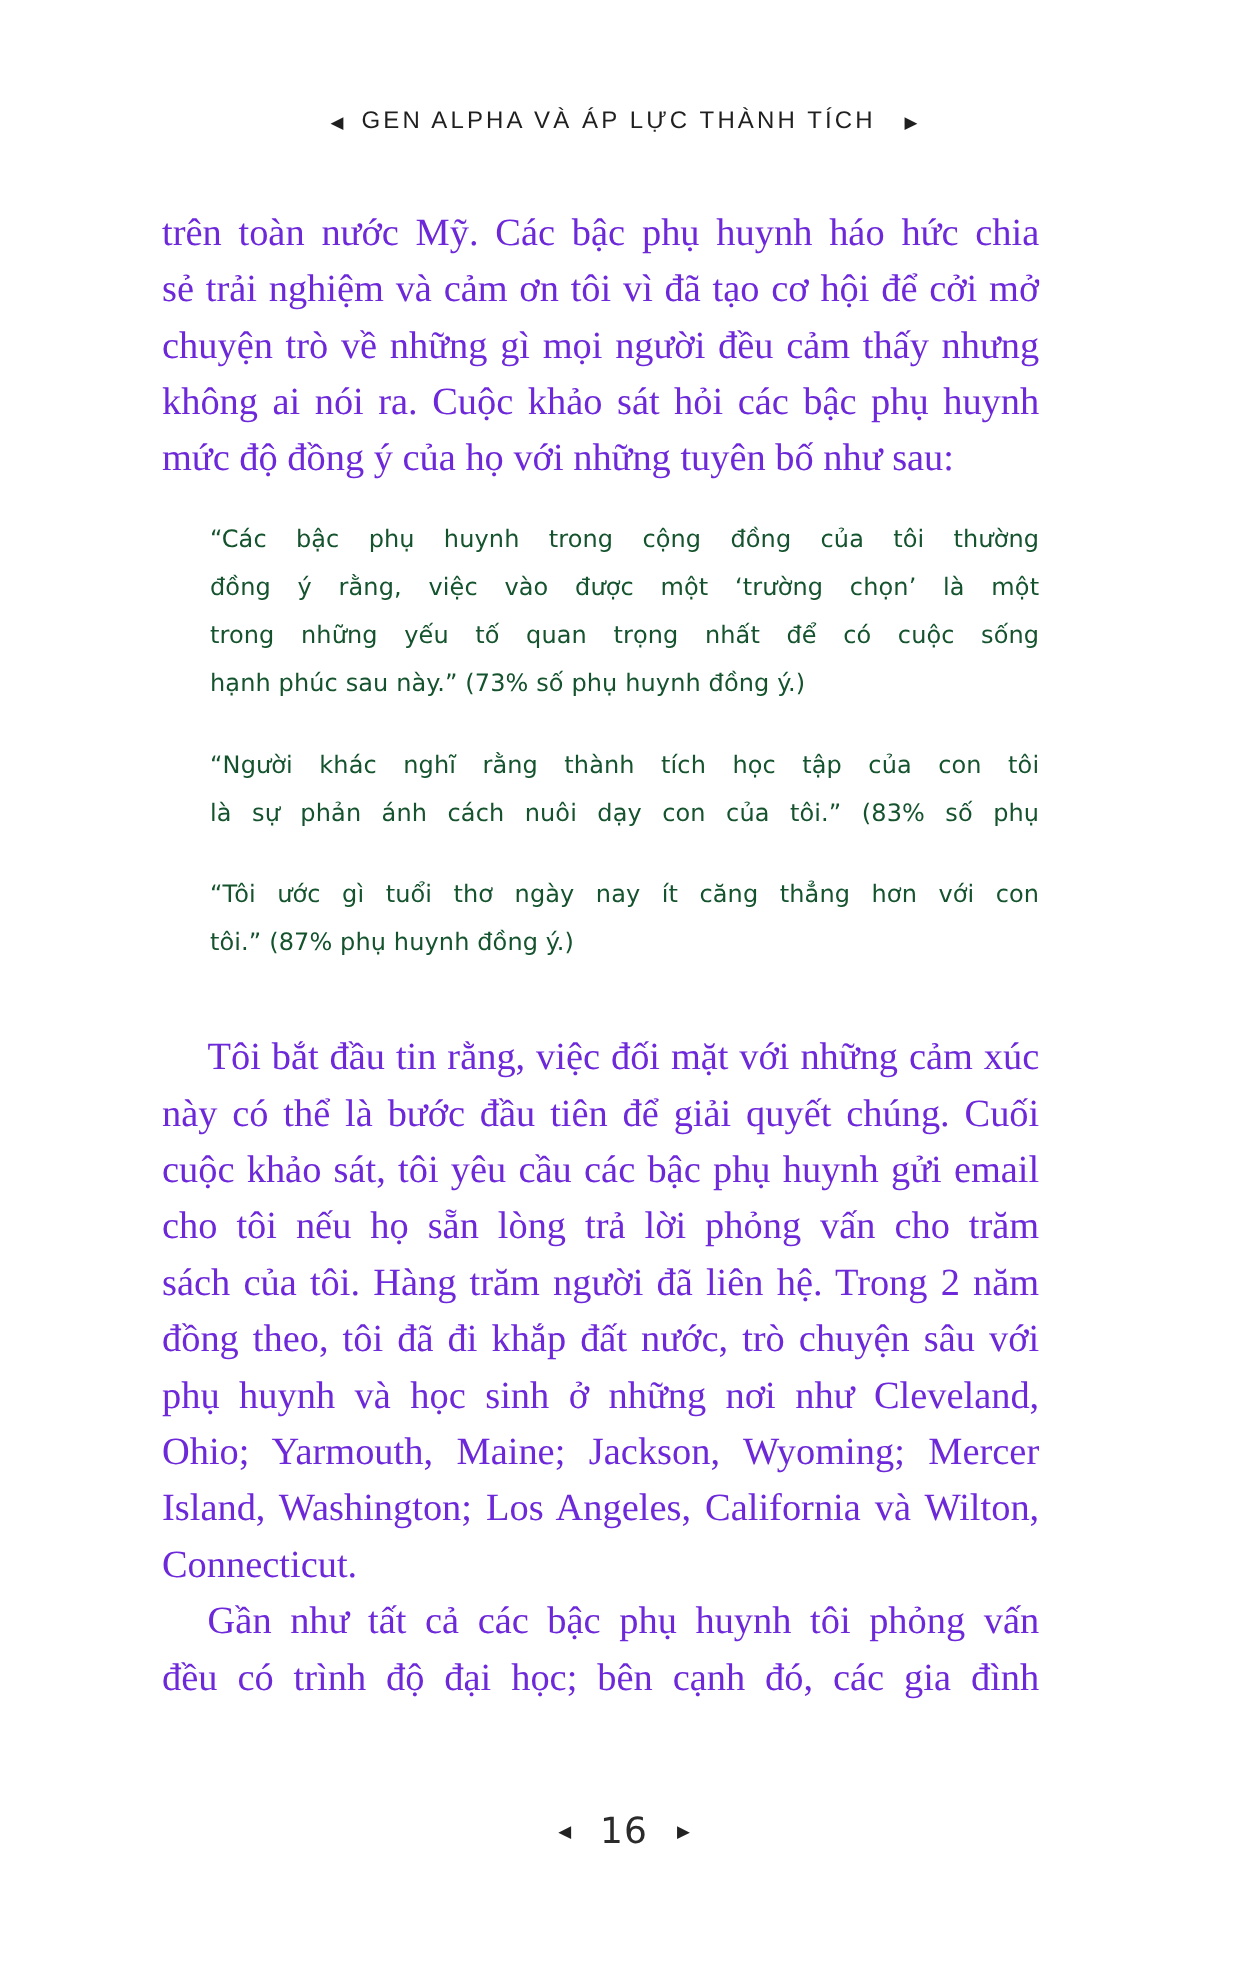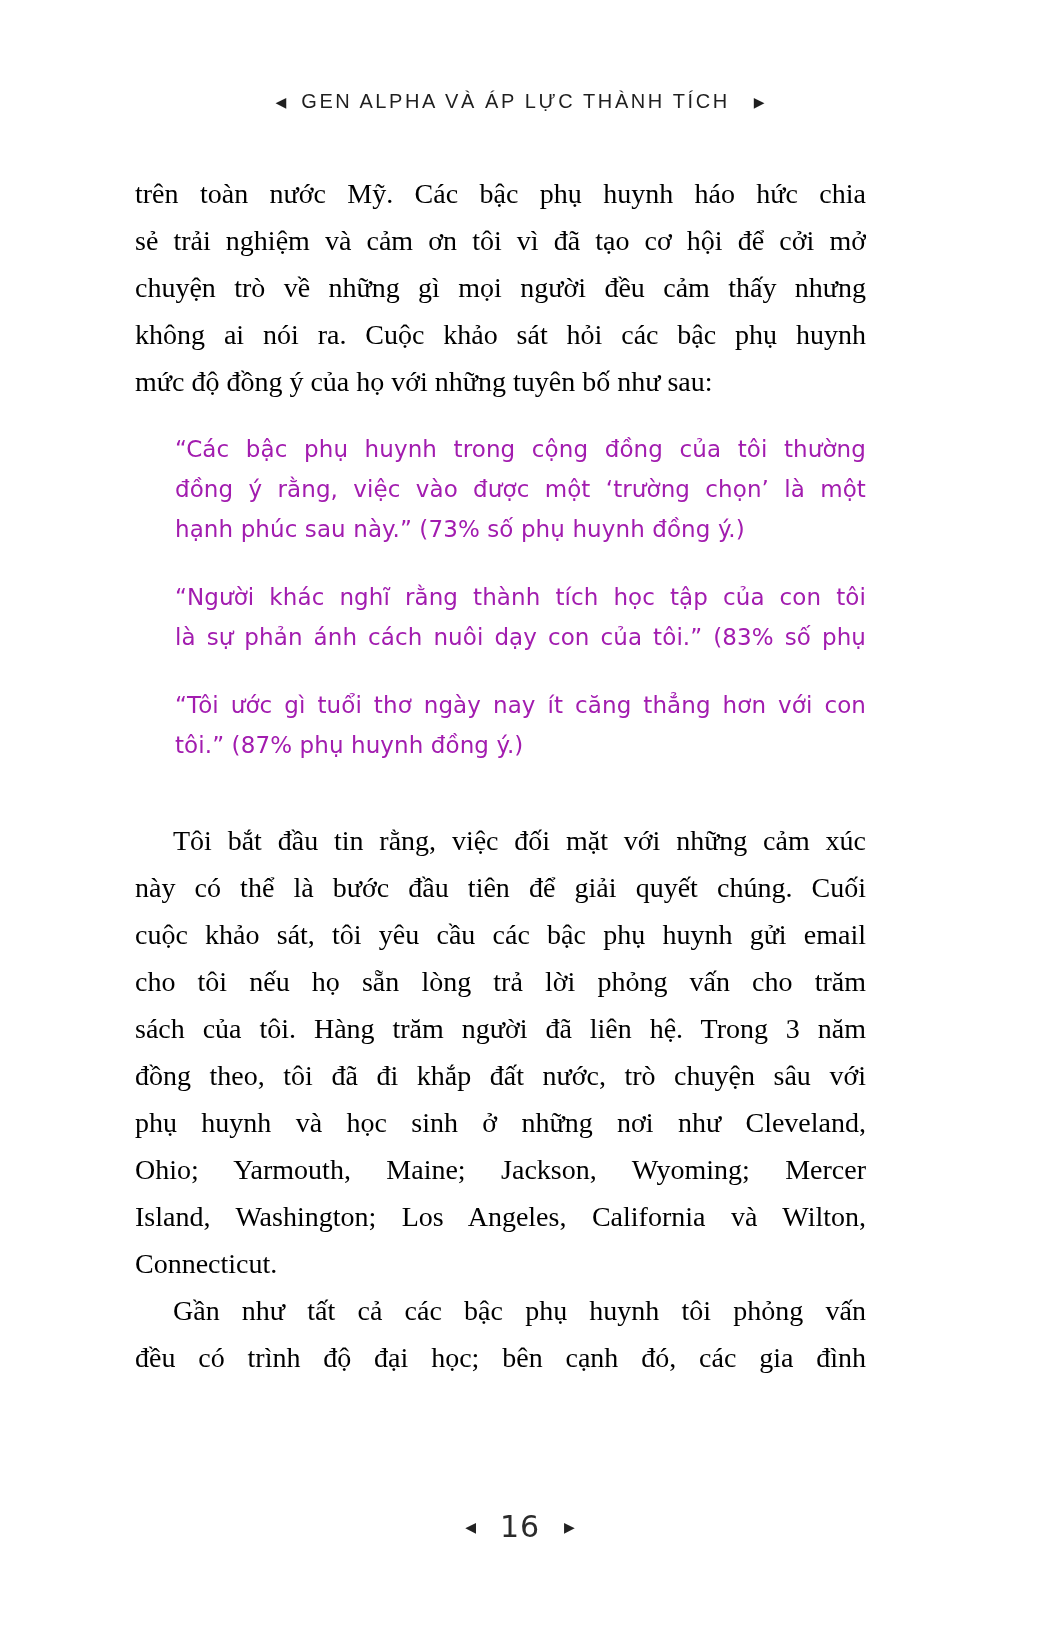--- a/index.html
+++ b/index.html
@@ -31,27 +31,27 @@
     position: absolute; left: 135px; top: 170px; width: 731px;
   }
   .para { margin: 0; }
   .para .line {
     text-align: justify; text-align-last: justify; text-justify: inter-word;
     white-space: normal; overflow: hidden;
   }
   .para .line.last { text-align-last: left; }
   .para.body .line {
     font-family: "Liberation Serif", serif;
-    font-size: 28px; line-height: 47px; color: #000000;
+    font-size: 32px; line-height: 47px; color: #6d28d9;
   }
   .para.body .line.indent { text-indent: 38px; }
   .para.quote { margin-left: 40px; }
   .para.quote .line {
     font-family: "DejaVu Sans", sans-serif;
-    font-size: 23px; line-height: 40px; color: #a21caf;
+    font-size: 20px; line-height: 40px; color: #14532d;
     letter-spacing: 0.1px;
   }
   .mt-q1 { margin-top: 24px; }
   .mt-q  { margin-top: 28px; }
   .mt-p2 { margin-top: 52px; }
   .mt-p3 { }
 
   
   .page-footer {
     position: absolute; left: 0; right: 0; top: 1512px;
@@ -79,36 +79,37 @@
       <div class="para body">
         <div class="line">trên toàn nước Mỹ. Các bậc phụ huynh háo hức chia</div>
         <div class="line">sẻ trải nghiệm và cảm ơn tôi vì đã tạo cơ hội để cởi mở</div>
         <div class="line">chuyện trò về những gì mọi người đều cảm thấy nhưng</div>
         <div class="line">không ai nói ra. Cuộc khảo sát hỏi các bậc phụ huynh</div>
         <div class="line last">mức độ đồng ý của họ với những tuyên bố như sau:</div>
       </div>
       <div class="para quote mt-q1">
         <div class="line">“Các bậc phụ huynh trong cộng đồng của tôi thường</div>
         <div class="line">đồng ý rằng, việc vào được một ‘trường chọn’ là một</div>
+        <div class="line">trong những yếu tố quan trọng nhất để có cuộc sống</div>
         <div class="line last">hạnh phúc sau này.” (73% số phụ huynh đồng ý.)</div>
       </div>
       <div class="para quote mt-q">
         <div class="line">“Người khác nghĩ rằng thành tích học tập của con tôi</div>
         <div class="line">là sự phản ánh cách nuôi dạy con của tôi.” (83% số phụ</div>
       </div>
       <div class="para quote mt-q">
         <div class="line">“Tôi ước gì tuổi thơ ngày nay ít căng thẳng hơn với con</div>
         <div class="line last">tôi.” (87% phụ huynh đồng ý.)</div>
       </div>
       <div class="para body mt-p2">
         <div class="line indent">Tôi bắt đầu tin rằng, việc đối mặt với những cảm xúc</div>
         <div class="line">này có thể là bước đầu tiên để giải quyết chúng. Cuối</div>
         <div class="line">cuộc khảo sát, tôi yêu cầu các bậc phụ huynh gửi email</div>
         <div class="line">cho tôi nếu họ sẵn lòng trả lời phỏng vấn cho trăm</div>
-        <div class="line">sách của tôi. Hàng trăm người đã liên hệ. Trong 3 năm</div>
+        <div class="line">sách của tôi. Hàng trăm người đã liên hệ. Trong 2 năm</div>
         <div class="line">đồng theo, tôi đã đi khắp đất nước, trò chuyện sâu với</div>
         <div class="line">phụ huynh và học sinh ở những nơi như Cleveland,</div>
         <div class="line">Ohio; Yarmouth, Maine; Jackson, Wyoming; Mercer</div>
         <div class="line">Island, Washington; Los Angeles, California và Wilton,</div>
         <div class="line last">Connecticut.</div>
       </div>
       <div class="para body mt-p3">
         <div class="line indent">Gần như tất cả các bậc phụ huynh tôi phỏng vấn</div>
         <div class="line">đều có trình độ đại học; bên cạnh đó, các gia đình</div>
       </div>

